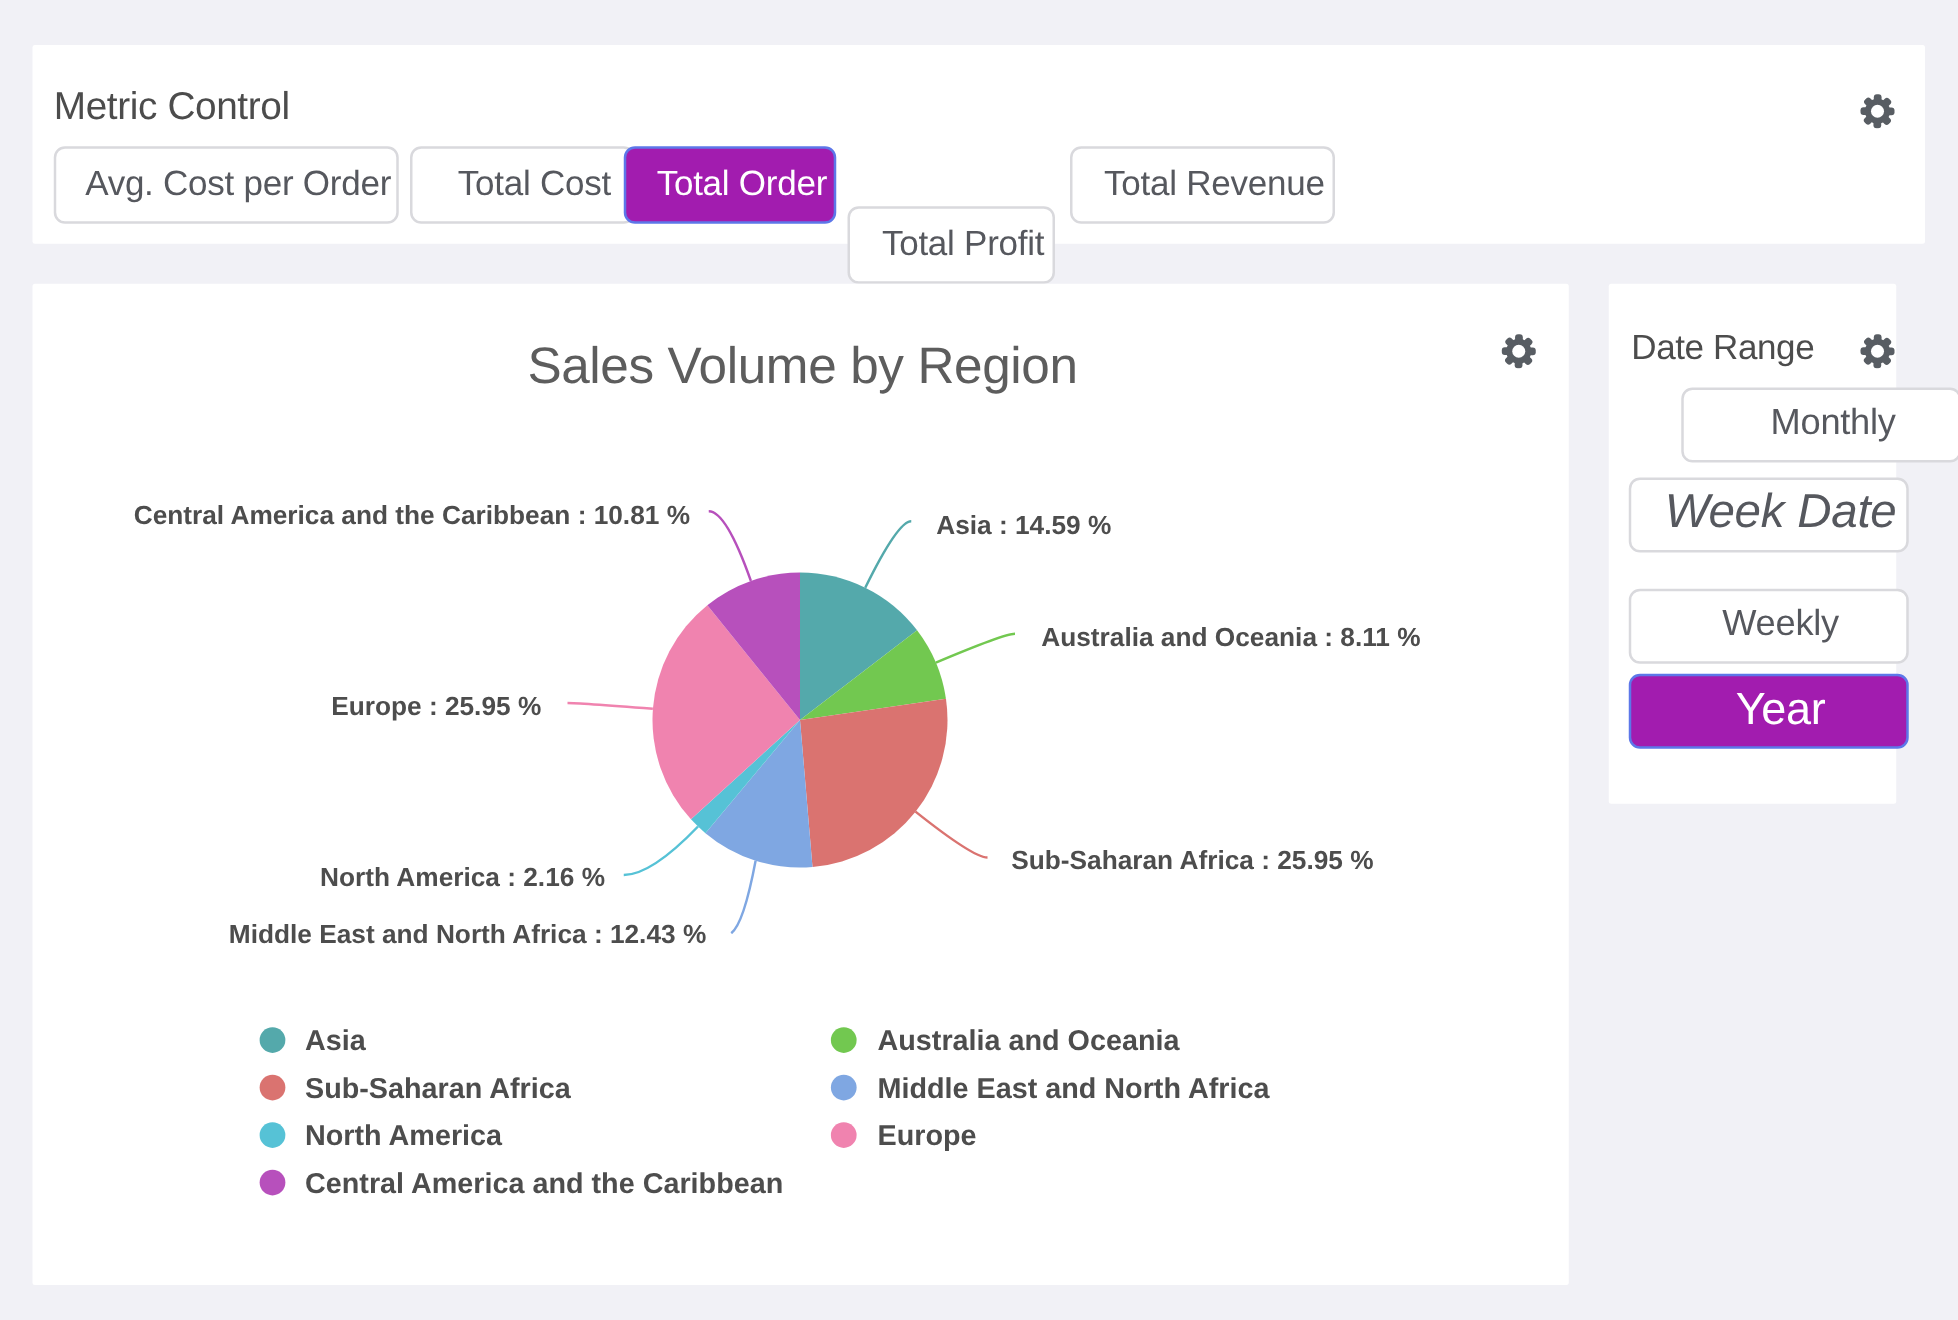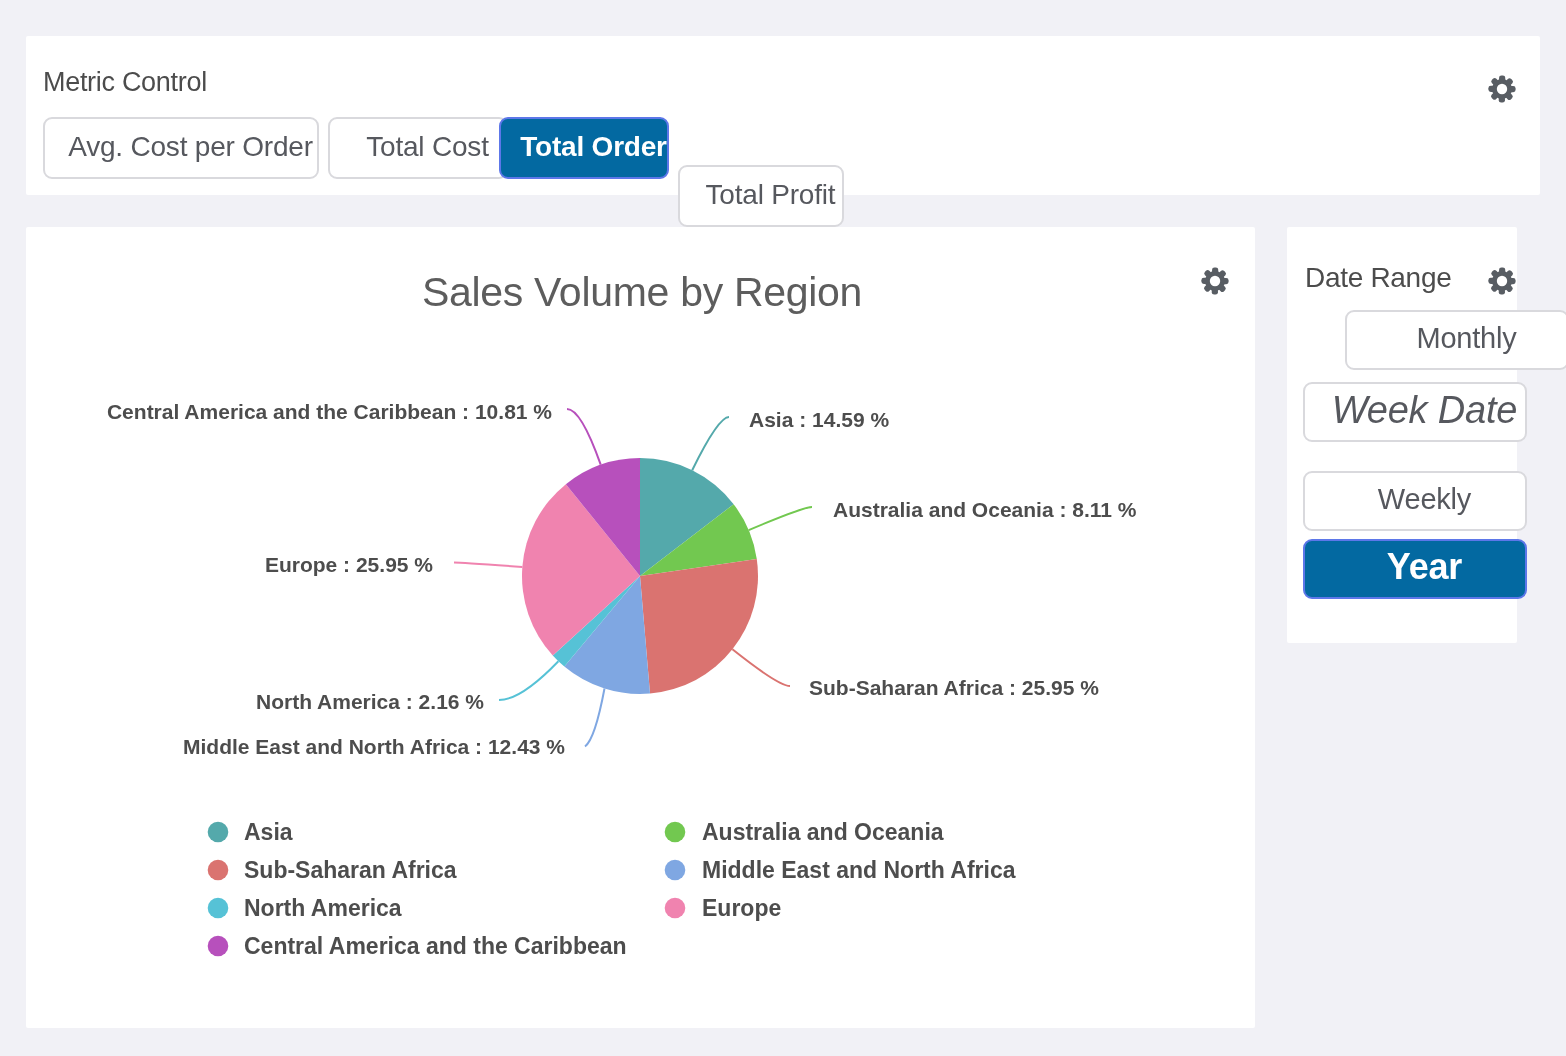--- a/index.html
+++ b/index.html
@@ -1,43 +1,46 @@
 <!DOCTYPE html>
 <html><head>
 <meta charset="utf-8">
 <style>
   * { margin:0; padding:0; box-sizing:border-box; }
   html,body { width:1566px; height:1056px; background:#f1f1f6; font-family:"Liberation Sans", sans-serif; overflow:hidden; }
   .card { position:absolute; background:#ffffff; border-radius:2px; }
   #card1 { left:26px; top:36px; width:1514px; height:159px; }
   #card2 { left:26px; top:227px; width:1229px; height:801px; }
   #card3 { left:1287px; top:227px; width:230px; height:416px; }
-  .cardtitle { position:absolute; color:#4c4c4c; font-size:27px; letter-spacing:-0.3px; }
+  .cardtitle { position:absolute; color:#4c4c4c; font-size:31px; letter-spacing:-0.3px; }
   .btn { position:absolute; border:2px solid #d9d9dd; border-radius:9px; background:#fff;
          color:#56585e; font-size:28px; text-align:center; letter-spacing:-0.2px; }
-  .btn.sel { background:#0369a1; border-color:#5d77e9; color:#fff;font-weight:bold; }
+  .btn.sel { background:#a21caf; border-color:#5d77e9; color:#fff; }
   .btn span { position:absolute; left:0; right:0; top:50%; transform:translateY(-54%);padding-left:19px; }
   .gear { position:absolute; width:28px; height:28px; }
 </style>
 </head>
 <body>
 
 <div id="card1" class="card">
   <div class="cardtitle" style="left:17px; top:31px;">Metric Control</div>
   <div class="btn" style="left:17px;  top:81px; width:276px; height:62px;">
       <span>Avg. Cost per Order</span>
     </div>
   <div class="btn" style="left:302px; top:81px; width:180px; height:62px;">
       <span>Total Cost</span>
     </div>
   <div class="btn sel" style="left:473px; top:81px; width:170px; height:62px;">
       <span>Total Order</span>
     </div>
   <div class="btn" style="left:652px; top:81px; width:166px; height:62px;margin-top:48px;">
       <span>Total Profit</span>
+    </div>
+  <div class="btn" style="left:830px; top:81px; width:212px; height:62px;">
+      <span>Total Revenue</span>
     </div>
   <svg class="gear" style="left:1462px; top:39px;" viewBox="0 0 28 28">
       <g fill="#585d63">
         <circle cx="14" cy="14" r="10.0"></circle>
         <rect x="11.05" y="0.4" width="6.2" height="6.8" rx="2.4" transform="rotate(0 14 14)"></rect>
         <rect x="11.05" y="0.4" width="6.2" height="6.8" rx="2.4" transform="rotate(45 14 14)"></rect>
         <rect x="11.05" y="0.4" width="6.2" height="6.8" rx="2.4" transform="rotate(90 14 14)"></rect>
         <rect x="11.05" y="0.4" width="6.2" height="6.8" rx="2.4" transform="rotate(135 14 14)"></rect>
         <rect x="11.05" y="0.4" width="6.2" height="6.8" rx="2.4" transform="rotate(180 14 14)"></rect>
         <rect x="11.05" y="0.4" width="6.2" height="6.8" rx="2.4" transform="rotate(225 14 14)"></rect>

